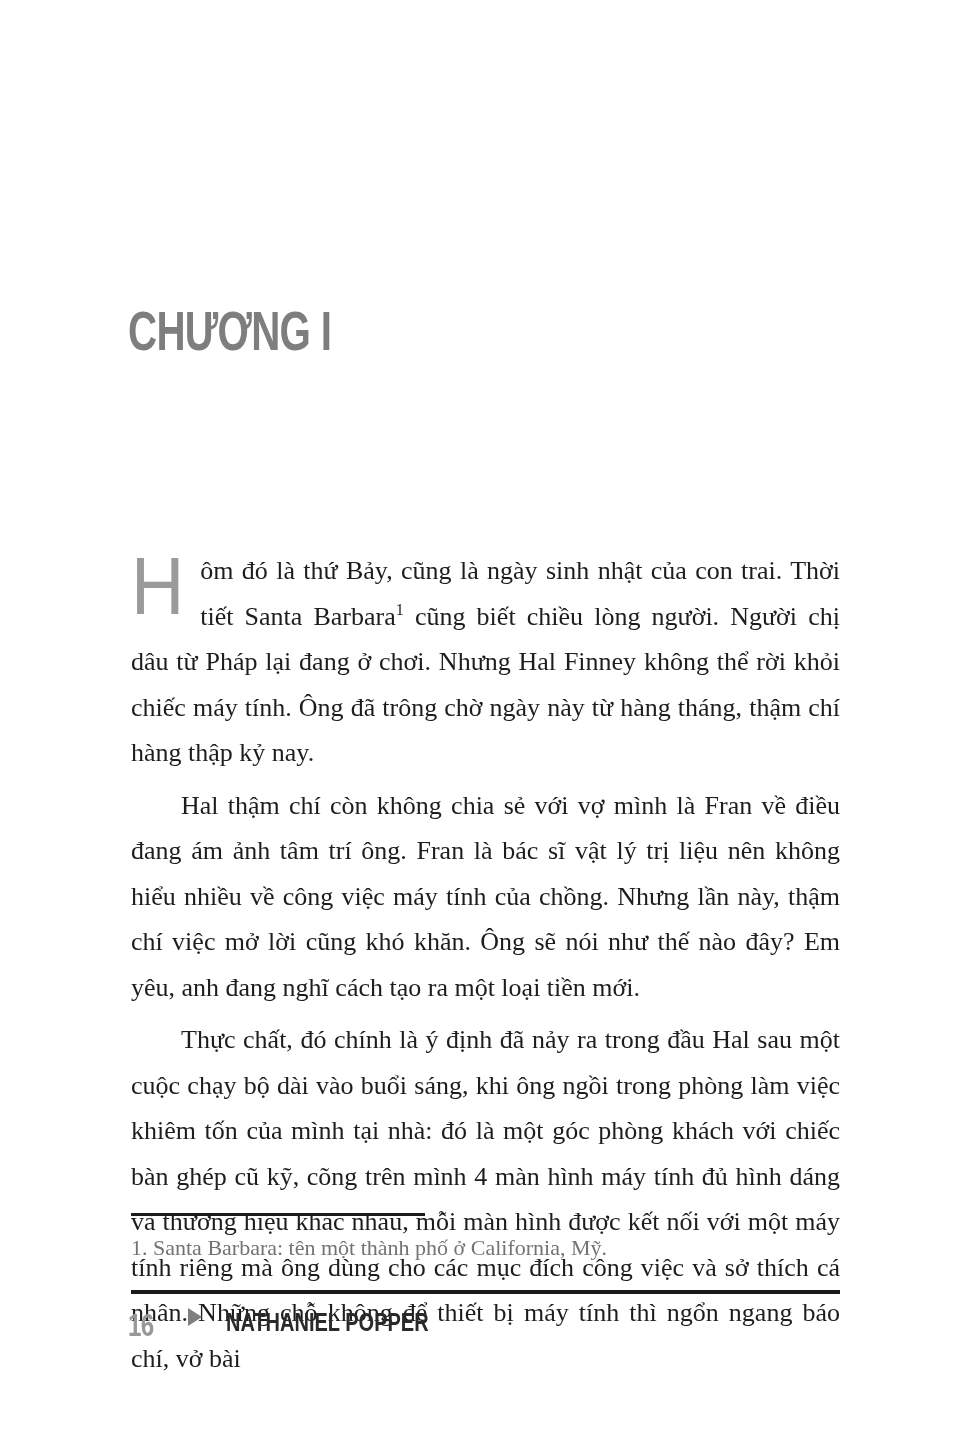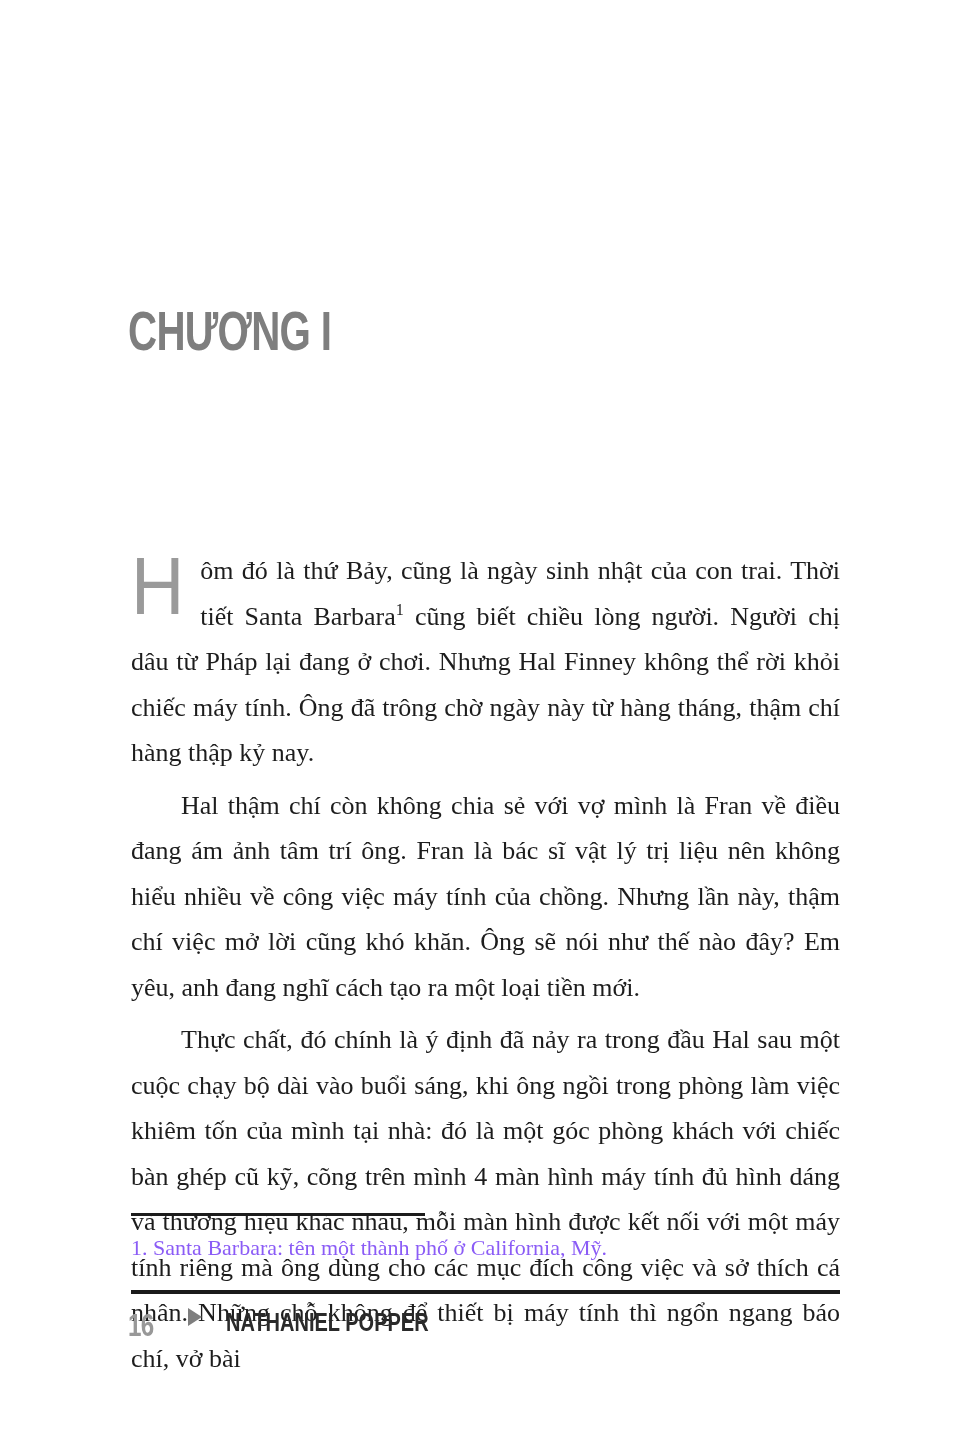--- a/index.html
+++ b/index.html
@@ -81,21 +81,21 @@
     height: 3px;
     background: #1c1c1c;
   }
   .footnote {
     position: absolute;
     left: 131px;
     top: 1233px;
     width: 709px;
     font-size: 22px;
     line-height: 30px;
-    color: #8b5cf6;
+    color: #737373;
   }
   .footer-rule {
     position: absolute;
     left: 131px;
     top: 1290px;
     width: 709px;
     height: 4px;
     background: #1a1a1a;
   }
   .footer {

